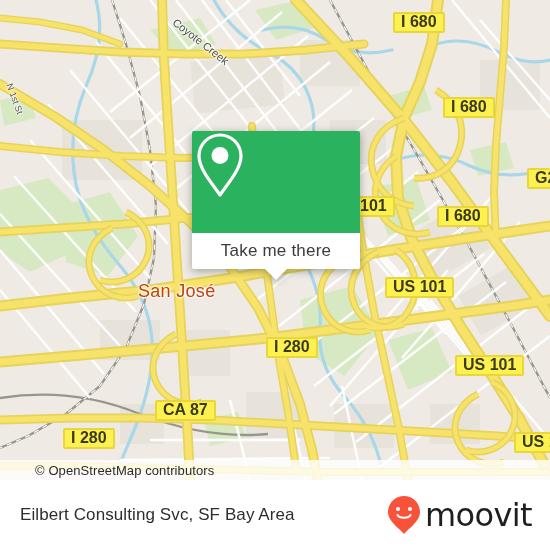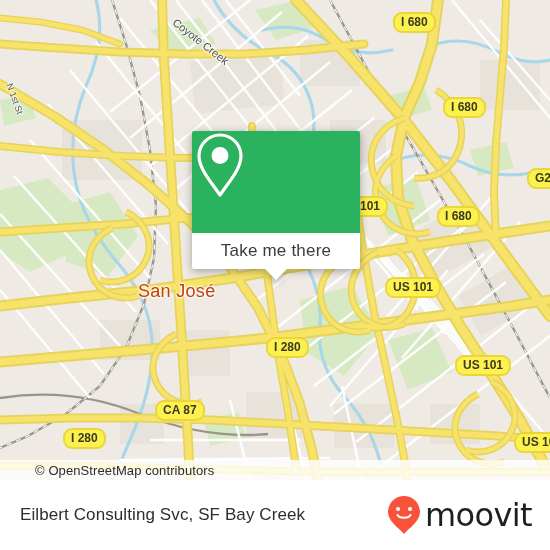--- a/index.html
+++ b/index.html
@@ -21,23 +21,23 @@
   .attrib-text{
     position:absolute;left:10px;bottom:2px;
     font-size:13px;color:#2b2b2b;letter-spacing:.1px;white-space:nowrap;margin-left:25px;
   }
 
   
   .shield{
     position:absolute;
     background:#fdf14f;
     border:2px solid #e8d63a;
-    border-radius:9px;
+    border-radius:2px;
     color:#3a3a20;
-    font-size:12px;font-weight:bold;
+    font-size:16px;font-weight:bold;
     padding:1px 6px 2px 6px;
     line-height:14px;
     white-space:nowrap;
     box-sizing:border-box;
   }
 
   
   .maplabel{
     position:absolute;white-space:nowrap;color:#3d3d3d;
     text-shadow:0 0 3px #fff,0 0 3px #fff,0 0 3px #fff,0 0 2px #fff;
@@ -306,21 +306,21 @@
         </svg>
       </div>
       <div class="popup-foot">
         <span class="popup-foot-label">Take me there</span>
         <span class="popup-tail"></span>
       </div>
     </div>
   </div>
 
   <div class="footer">
-    <div class="footer-title">Eilbert Consulting Svc, SF Bay Creek</div>
+    <div class="footer-title">Eilbert Consulting Svc, SF Bay Area</div>
     <div class="brand">
       <svg width="34" height="40" viewBox="0 0 34 40">
         <path d="M17,1 C8.2,1 1,8.2 1,17 C1,26.5 12,33 17,39 C22,33 33,26.5 33,17 C33,8.2 25.8,1 17,1 Z" fill="#f8533a"></path>
         <circle cx="11" cy="14" r="2.1" fill="#ffffff"></circle>
         <circle cx="23" cy="14" r="2.1" fill="#ffffff"></circle>
         <path d="M10.5,20 C12.6,23.6 21.4,23.6 23.5,20" fill="none" stroke="#ffffff" stroke-width="2.1" stroke-linecap="round"></path>
       </svg>
       <span class="brand-word">moovit</span>
     </div>
   </div>

